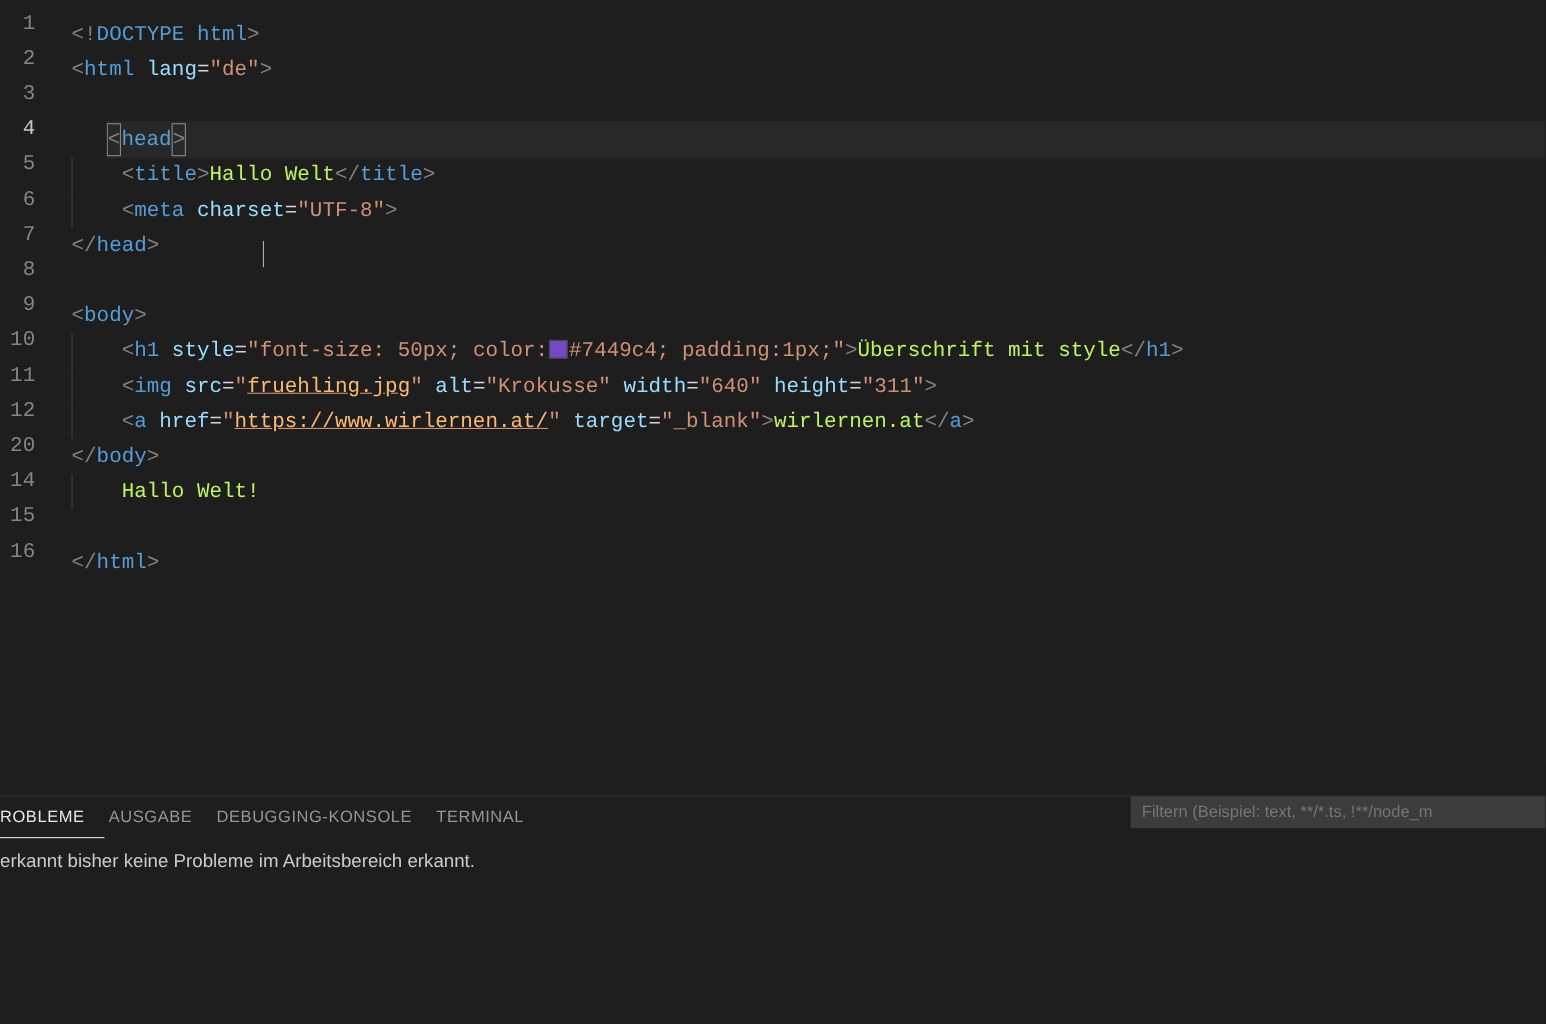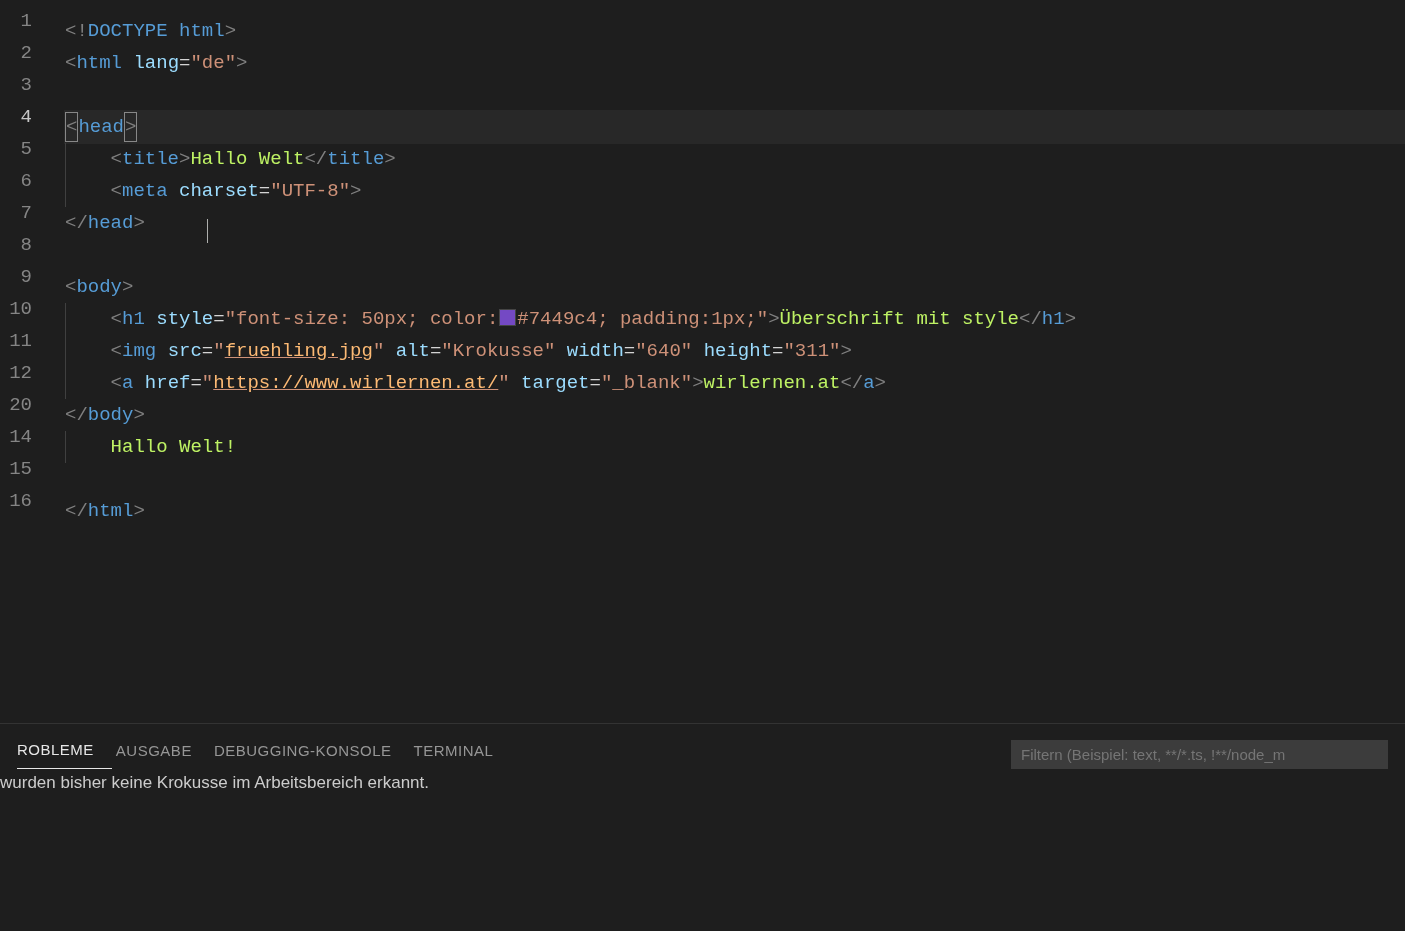--- a/index.html
+++ b/index.html
@@ -49,20 +49,21 @@
     }
     .code-line {
       height: 32px;
       line-height: 32px;
       white-space: pre;
       position: relative;
     }
     .code-line.current-line {
       background: #282828;
       outline: 1px solid #282828;
+      margin-left: 32px;
     }
     .indent-guide {
       position: absolute;
       width: 1px;
       background: #404040;
       left: 0;
       top: 0;
       bottom: 0;
     }
     .bracket-box {
@@ -99,23 +100,23 @@
     .bottom-panel {
       height: 208px;
       border-top: 1px solid #333;
       background: #1e1e1e;
       display: flex;
       flex-direction: column;
       font-family: 'Segoe UI', Arial, sans-serif;
     }
     .panel-tabs {
       display: flex;
-      align-items: flex-end;
+      align-items: flex-start;
       height: 45px;
-      padding: 0 17px;
+      padding: 0 0;
       font-size: 15px;
       color: #969696;
       position: relative;
     }
     .panel-tab {
       padding: 10px 18px 10px 0;
       cursor: pointer;
       letter-spacing: 0.5px;
     }
     .panel-tab.active {
@@ -202,14 +203,14 @@
 </div>
 
 <div class="bottom-panel">
   <div class="panel-tabs">
     <div class="panel-tab active">ROBLEME</div>
     <div class="panel-tab">AUSGABE</div>
     <div class="panel-tab">DEBUGGING-KONSOLE</div>
     <div class="panel-tab">TERMINAL</div>
     <input class="filter-box" placeholder="Filtern (Beispiel: text, **/*.ts, !**/node_m" style="">
   </div>
-  <div class="panel-content"> wurden bisher keine Krokusse im Arbeitsbereich erkannt.</div>
+  <div class="panel-content"> erkannt bisher keine Probleme im Arbeitsbereich erkannt.</div>
 </div>
 
 </body></html>

